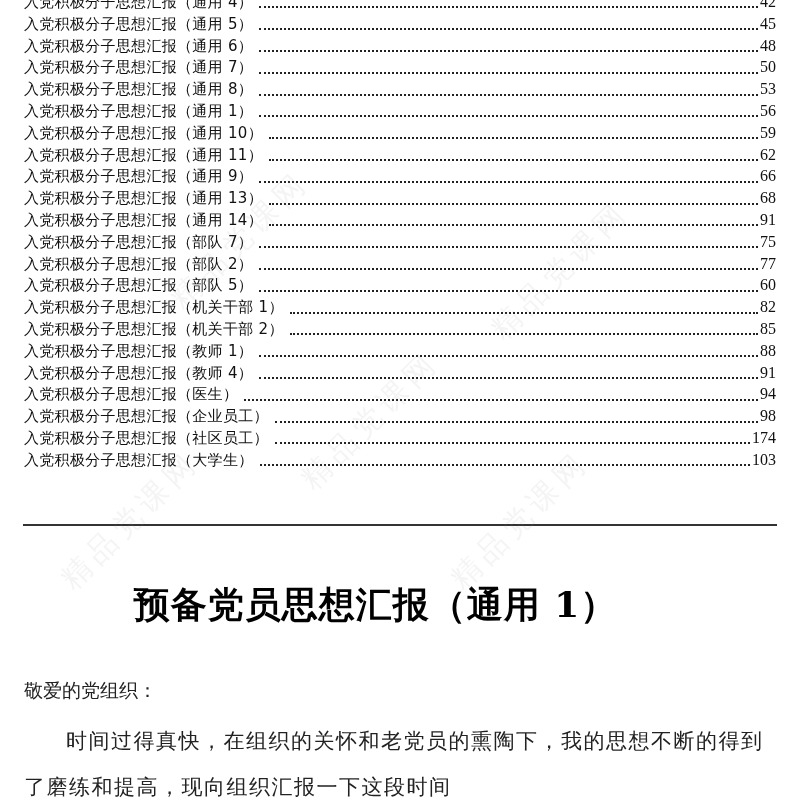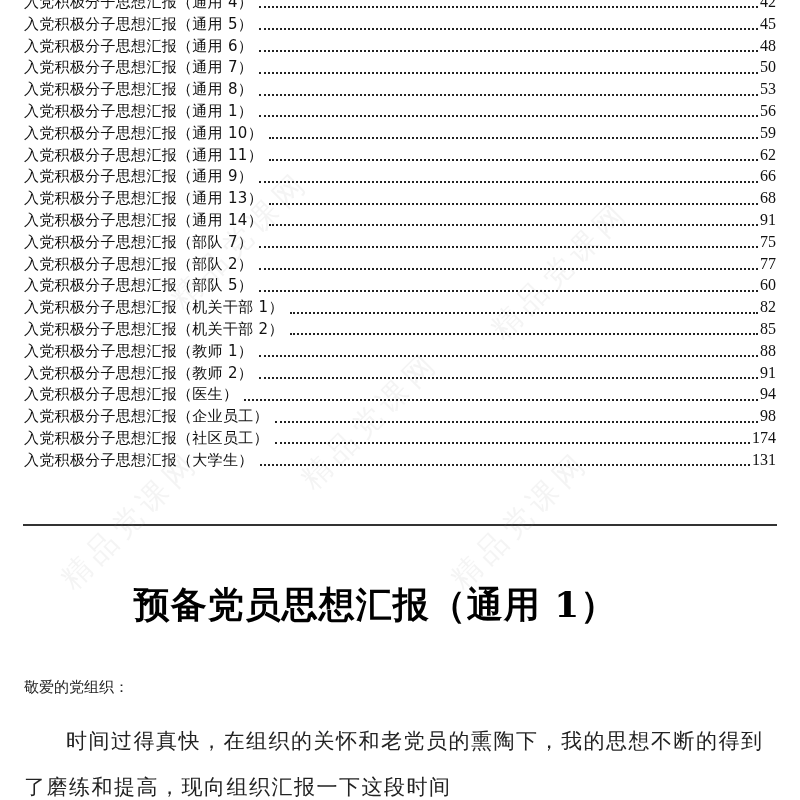--- a/index.html
+++ b/index.html
@@ -26,21 +26,21 @@
   .rule {
     position: absolute; left: 23px; width: 754px; top: 524px; height: 0;
     border-top: 2px solid #333;
   }
   .doc-title {
     position: absolute; left: 0; width: 751px; top: 581px; text-align: center;
     font-family: "DejaVu Serif", "Liberation Serif", serif; font-weight: bold;
     font-size: 36px; letter-spacing: 1px; color: #000;
   }
   .salutation {
-    position: absolute; left: 24px; top: 678px; font-size: 15px; color: #222;
+    position: absolute; left: 24px; top: 678px; font-size: 19px; color: #222;
     font-family: "DejaVu Sans", sans-serif;
   }
   .para {
     position: absolute; left: 24px; width: 752px; top: 718px; font-size: 21px;
     line-height: 46px; color: #222; text-indent: 42px; letter-spacing: 1.5px;
     font-family: "DejaVu Sans", sans-serif;
   }
   .wm {
     position: absolute; font-size: 30px; color: rgba(150,150,150,0.10);
     transform: rotate(-45deg); pointer-events: none; white-space: nowrap;
@@ -130,21 +130,21 @@
       <span class="toc-title">入党积极分子思想汇报（机关干部 2）</span>
       <span class="toc-dots"></span>
       <span class="toc-page">85</span>
     </div>
   <div class="toc-row">
       <span class="toc-title">入党积极分子思想汇报（教师 1）</span>
       <span class="toc-dots"></span>
       <span class="toc-page">88</span>
     </div>
   <div class="toc-row">
-      <span class="toc-title">入党积极分子思想汇报（教师 2）</span>
+      <span class="toc-title">入党积极分子思想汇报（教师 4）</span>
       <span class="toc-dots"></span>
       <span class="toc-page">91</span>
     </div>
   <div class="toc-row">
       <span class="toc-title">入党积极分子思想汇报（医生）</span>
       <span class="toc-dots"></span>
       <span class="toc-page">94</span>
     </div>
   <div class="toc-row">
       <span class="toc-title">入党积极分子思想汇报（企业员工）</span>
@@ -152,21 +152,21 @@
       <span class="toc-page">98</span>
     </div>
   <div class="toc-row">
       <span class="toc-title">入党积极分子思想汇报（社区员工）</span>
       <span class="toc-dots"></span>
       <span class="toc-page">174</span>
     </div>
   <div class="toc-row">
       <span class="toc-title">入党积极分子思想汇报（大学生）</span>
       <span class="toc-dots"></span>
-      <span class="toc-page">131</span>
+      <span class="toc-page">103</span>
     </div>
 </div>
 
 <div class="rule"></div>
 
 <h1 class="doc-title" style="margin:0;">预备党员思想汇报（通用 1）</h1>
 
 <div class="salutation">敬爱的党组织：</div>
 
 <p class="para" style="margin:0;">时间过得真快，在组织的关怀和老党员的熏陶下，我的思想不断的得到了磨练和提高，现向组织汇报一下这段时间</p>

